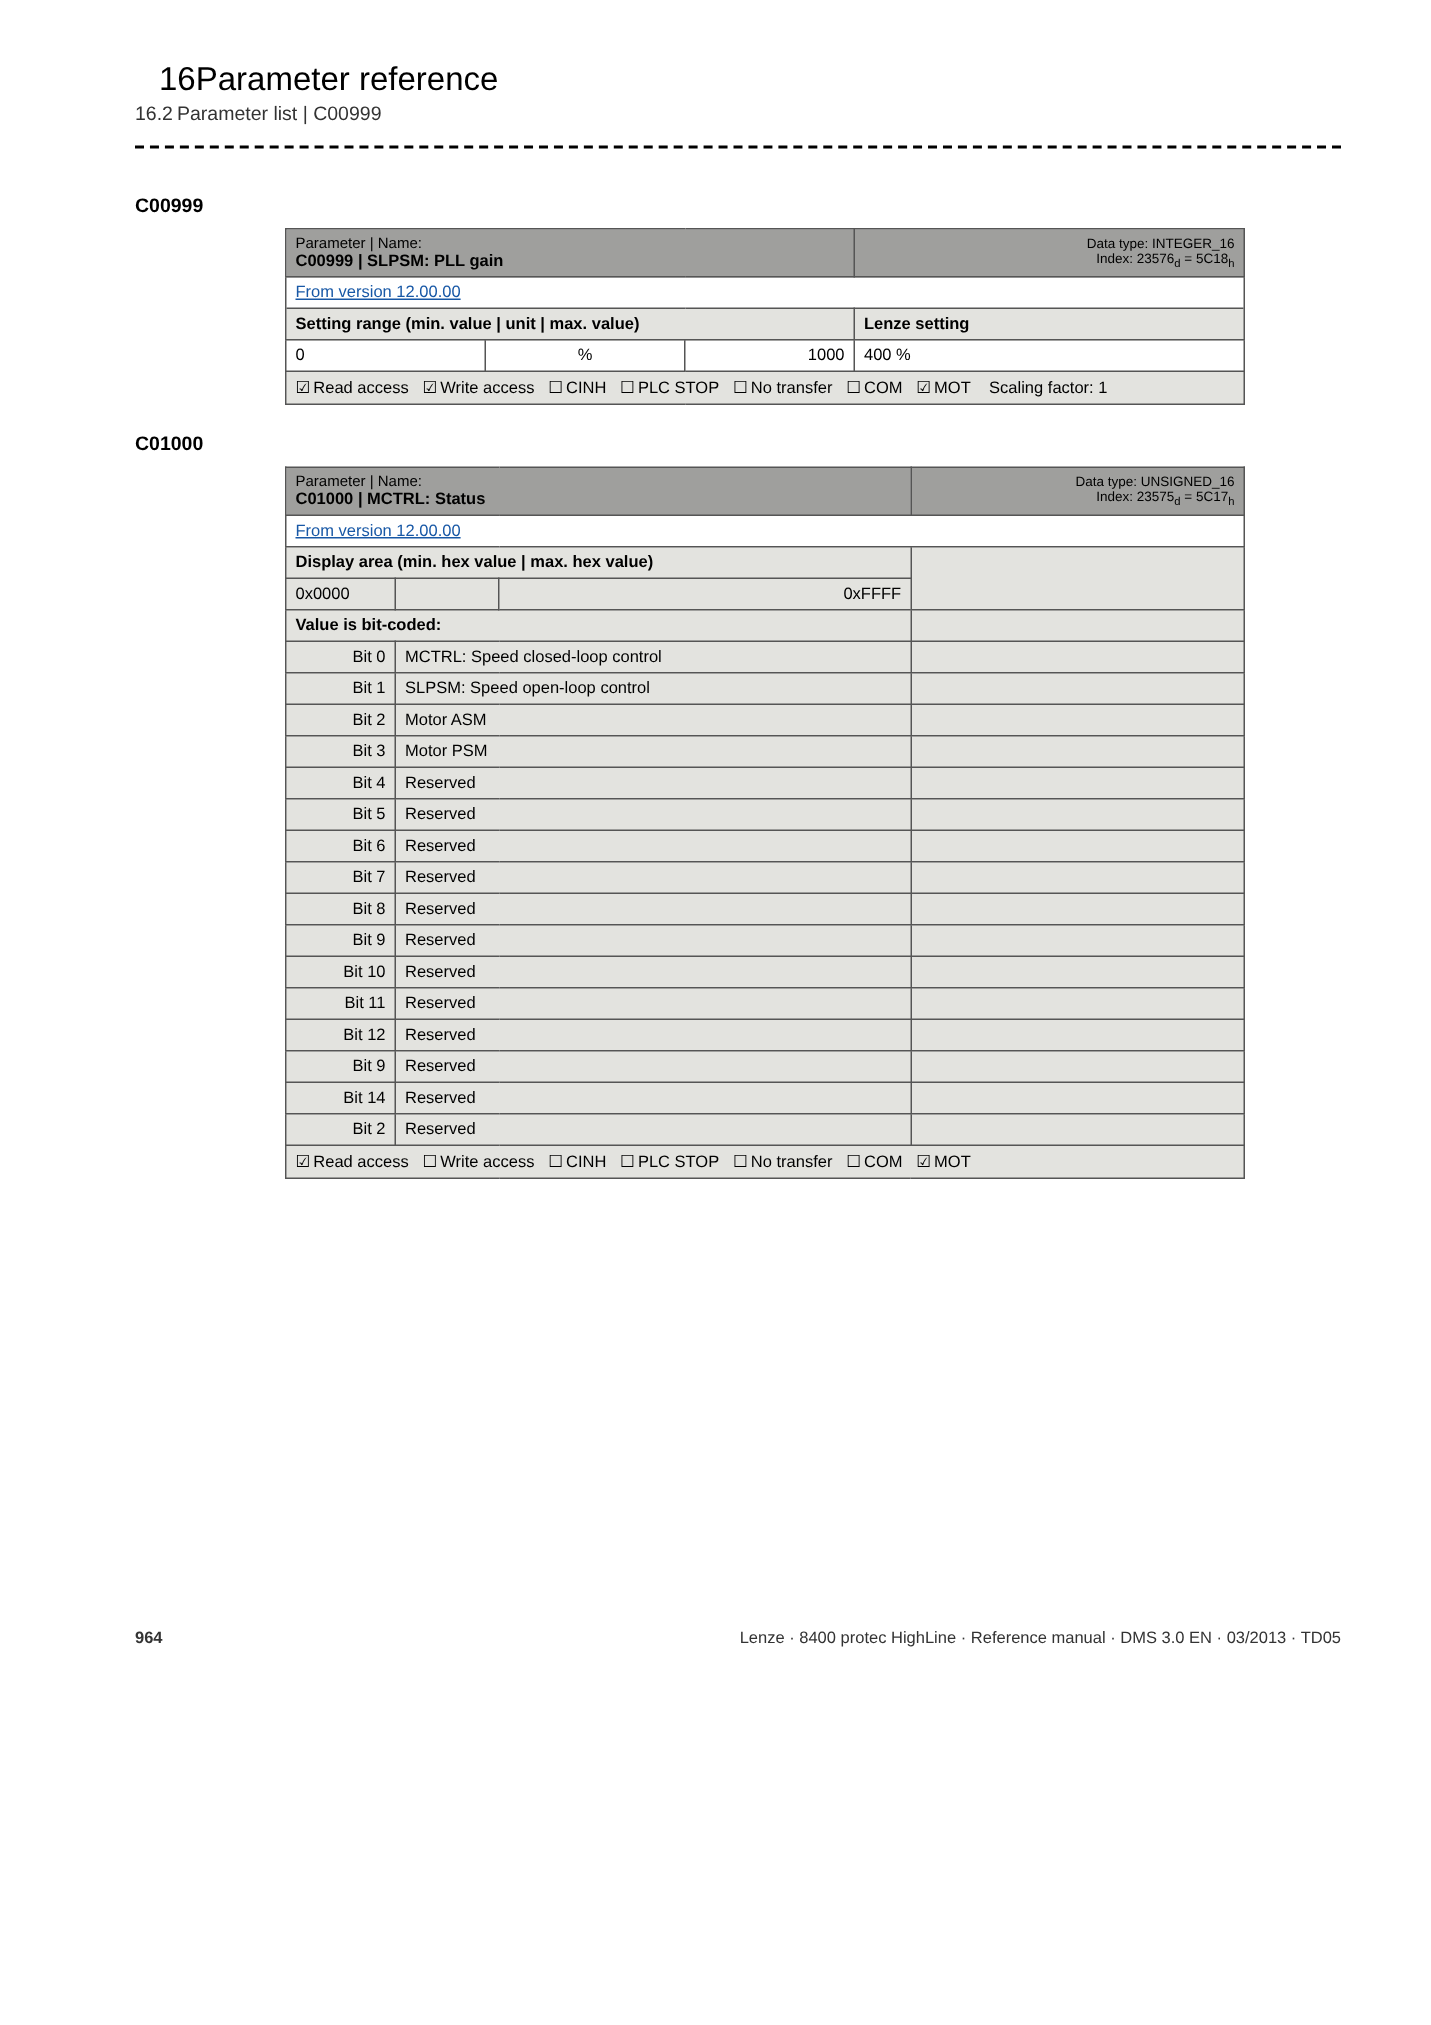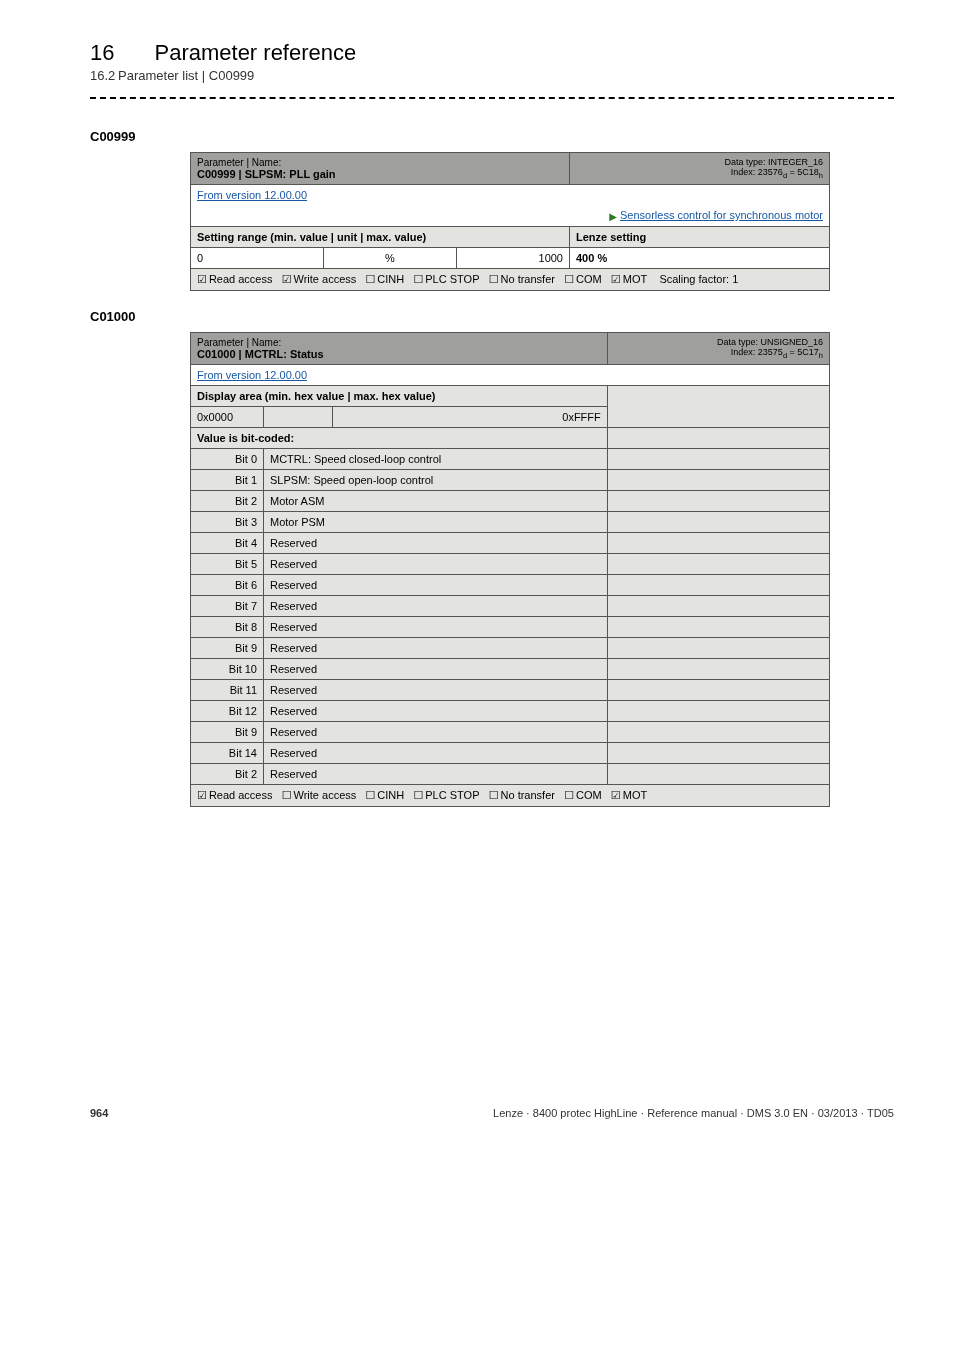--- a/index.html
+++ b/index.html
@@ -10,22 +10,22 @@
     color: #000;
     width: 954px;
   }
   .page {
     padding: 40px 60px 30px 90px;
     box-sizing: border-box;
   }
   .hdr {
     display: flex;
     align-items: baseline;
-    gap: 40px;
     margin-bottom: 2px;
+    margin-left: 16px;
   }
   .hdr .num {
     font-size: 22px;
     font-weight: 400;
   }
   .hdr .title {
     font-size: 22px;
     font-weight: 400;
   }
   .subhdr {
@@ -131,34 +131,28 @@
           <span>Index: 23576</span><sub>d</sub><span> = 5C18</span><sub>h</sub>
         </div>
       </td>
     </tr>
     <tr>
       <td colspan="5" style="border-bottom:none;">
         <span class="link">From version 12.00.00</span>
       </td>
     </tr>
     <tr>
-      <td colspan="5" class="linkcell" style="border-top:none;">
-        <span class="greenarrow">▶</span>
-        <span class="link">Sensorless control for synchronous motor</span>
-      </td>
-    </tr>
-    <tr>
       <td colspan="3" class="boldcell">Setting range (min. value | unit | max. value)</td>
       <td colspan="2" class="boldcell">Lenze setting</td>
     </tr>
     <tr>
       <td style="width:120px;">0</td>
       <td class="center" style="width:120px;">%</td>
       <td class="right" style="width:100px;">1000</td>
-      <td colspan="2" style="font-weight:bold;">400 %</td>
+      <td colspan="2" style="font-weight:normal;">400 %</td>
     </tr>
     <tr>
       <td colspan="5" class="chk nowrap">
         <span class="sym">☑</span><span>Read access</span>&nbsp;&nbsp;
         <span class="sym">☑</span><span>Write access</span>&nbsp;&nbsp;
         <span class="sym">☐</span><span>CINH</span>&nbsp;&nbsp;
         <span class="sym">☐</span><span>PLC STOP</span>&nbsp;&nbsp;
         <span class="sym">☐</span><span>No transfer</span>&nbsp;&nbsp;
         <span class="sym">☐</span><span>COM</span>&nbsp;&nbsp;
         <span class="sym">☑</span><span>MOT</span>&nbsp;&nbsp;&nbsp;

